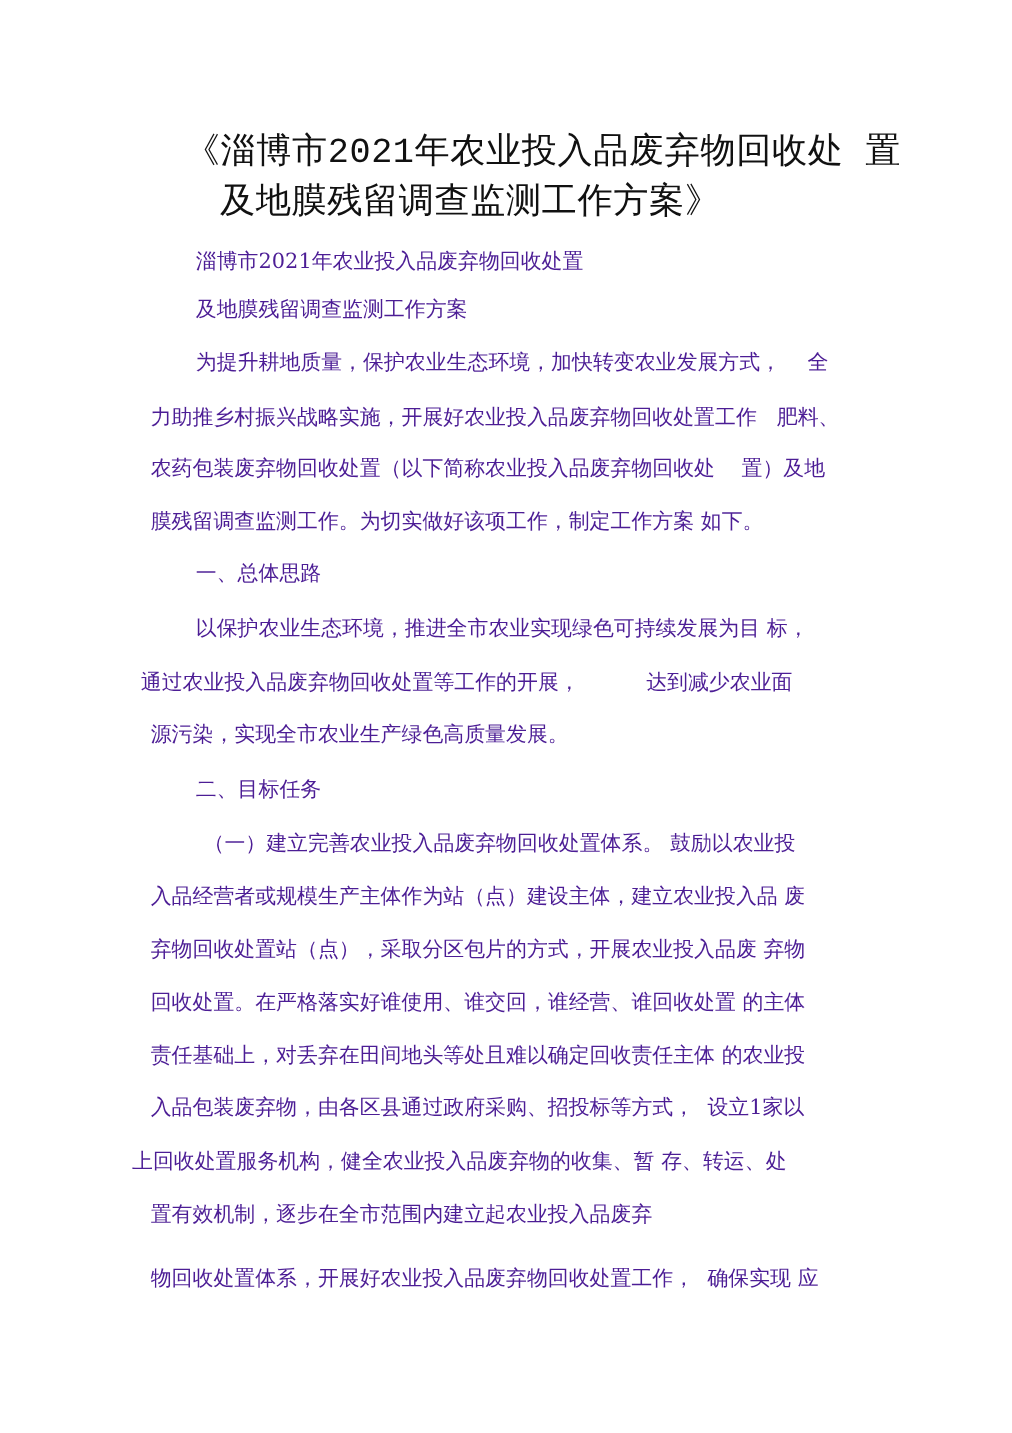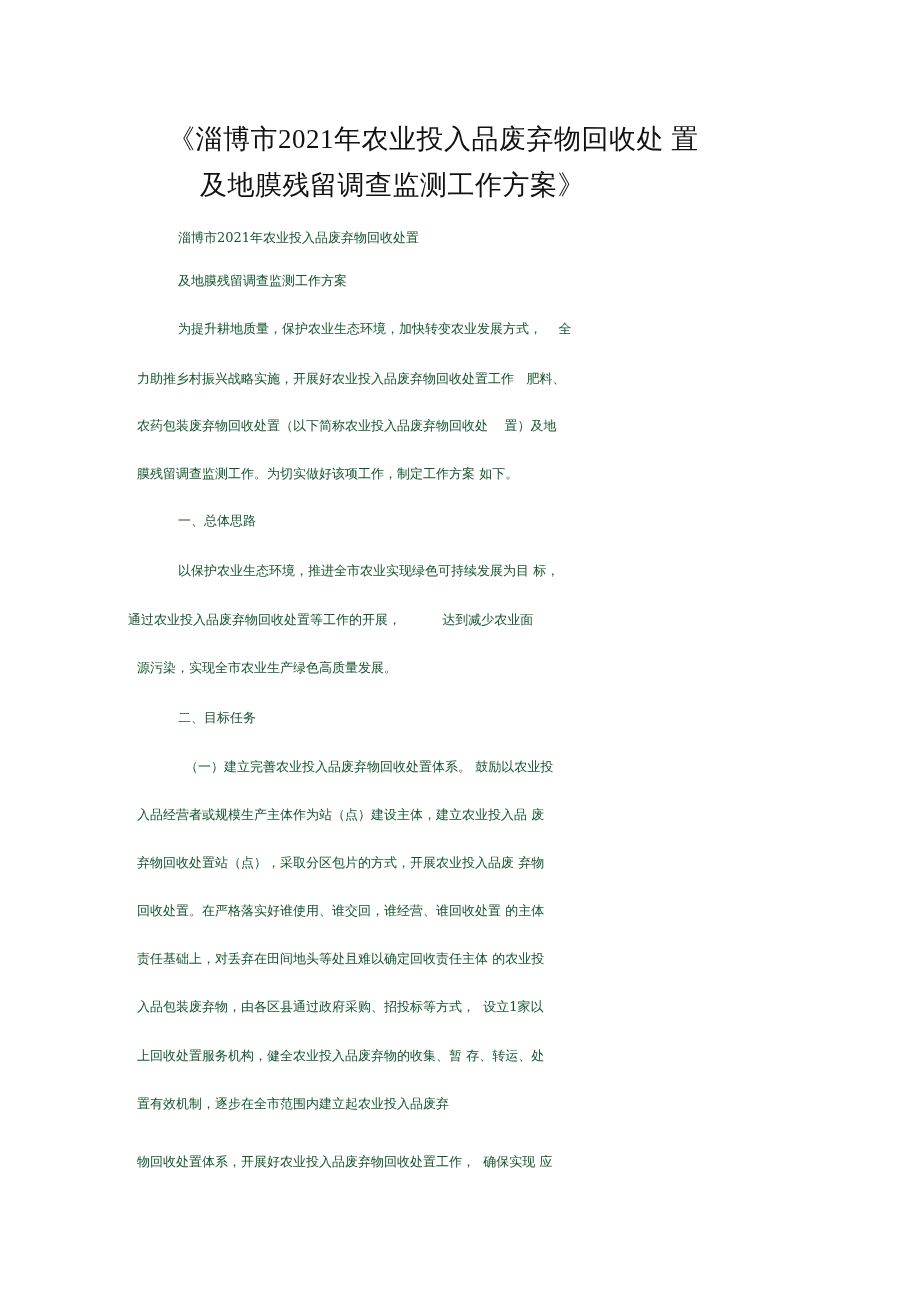--- a/index.html
+++ b/index.html
@@ -16,35 +16,35 @@
     }
     .page {
       position: absolute;
       left: 0; top: 0;
       width: 920px;
       height: 1303px;
       background: #ffffff;
     }
     .title-line {
       position: absolute;
-      font-family: Liberation Serif, serif;
-      font-size: 27px;
+      font-family: Liberation Mono, monospace;
+      font-size: 32px;
       line-height: 36px;
       white-space: pre;
       color: #111;
       letter-spacing: 0.5px;
       text-align: center;
     }
     .line {
       position: absolute;
       font-family: "DejaVu Serif", "Liberation Serif", serif;
-      font-size: 13px;
+      font-size: 19px;
       line-height: 26px;
       white-space: pre;
-      color: #14532d;
+      color: #4c1d95;
     }
   </style>
 </head>
 <body>
 
 <div class="page">
 
   <div class="title-line" style="left:168px; top:121px;">《淄博市2021年农业投入品废弃物回收处 置</div>
   <div class="title-line" style="left:200px; top:167px;">及地膜残留调查监测工作方案》</div>
 
@@ -61,17 +61,17 @@
   <div class="line" style="left:128px; top:607px;">通过农业投入品废弃物回收处置等工作的开展，          达到减少农业面</div>
   <div class="line" style="left:137px; top:655px;">源污染，实现全市农业生产绿色高质量发展。</div>
 
   <div class="line" style="left:178px; top:705px;">二、目标任务</div>
   <div class="line" style="left:185px; top:754px;">（一）建立完善农业投入品废弃物回收处置体系。 鼓励以农业投</div>
   <div class="line" style="left:137px; top:802px;">入品经营者或规模生产主体作为站（点）建设主体，建立农业投入品 废</div>
   <div class="line" style="left:137px; top:898px;">回收处置。在严格落实好谁使用、谁交回，谁经营、谁回收处置 的主体</div>
   <div class="line" style="left:137px; top:850px;">弃物回收处置站（点），采取分区包片的方式，开展农业投入品废 弃物</div>
   <div class="line" style="left:137px; top:946px;">责任基础上，对丢弃在田间地头等处且难以确定回收责任主体 的农业投</div>
   <div class="line" style="left:137px; top:994px;">入品包装废弃物，由各区县通过政府采购、招投标等方式，  设立1家以</div>
-  <div class="line" style="left:137px; top:1043px;">上回收处置服务机构，健全农业投入品废弃物的收集、暂 存、转运、处</div>
+  <div class="line" style="left:120px; top:1043px;">上回收处置服务机构，健全农业投入品废弃物的收集、暂 存、转运、处</div>
   <div class="line" style="left:137px; top:1091px;">置有效机制，逐步在全市范围内建立起农业投入品废弃</div>
   <div class="line" style="left:137px; top:1149px;">物回收处置体系，开展好农业投入品废弃物回收处置工作，  确保实现 应</div>
 
 </div>
 
 </body></html>

